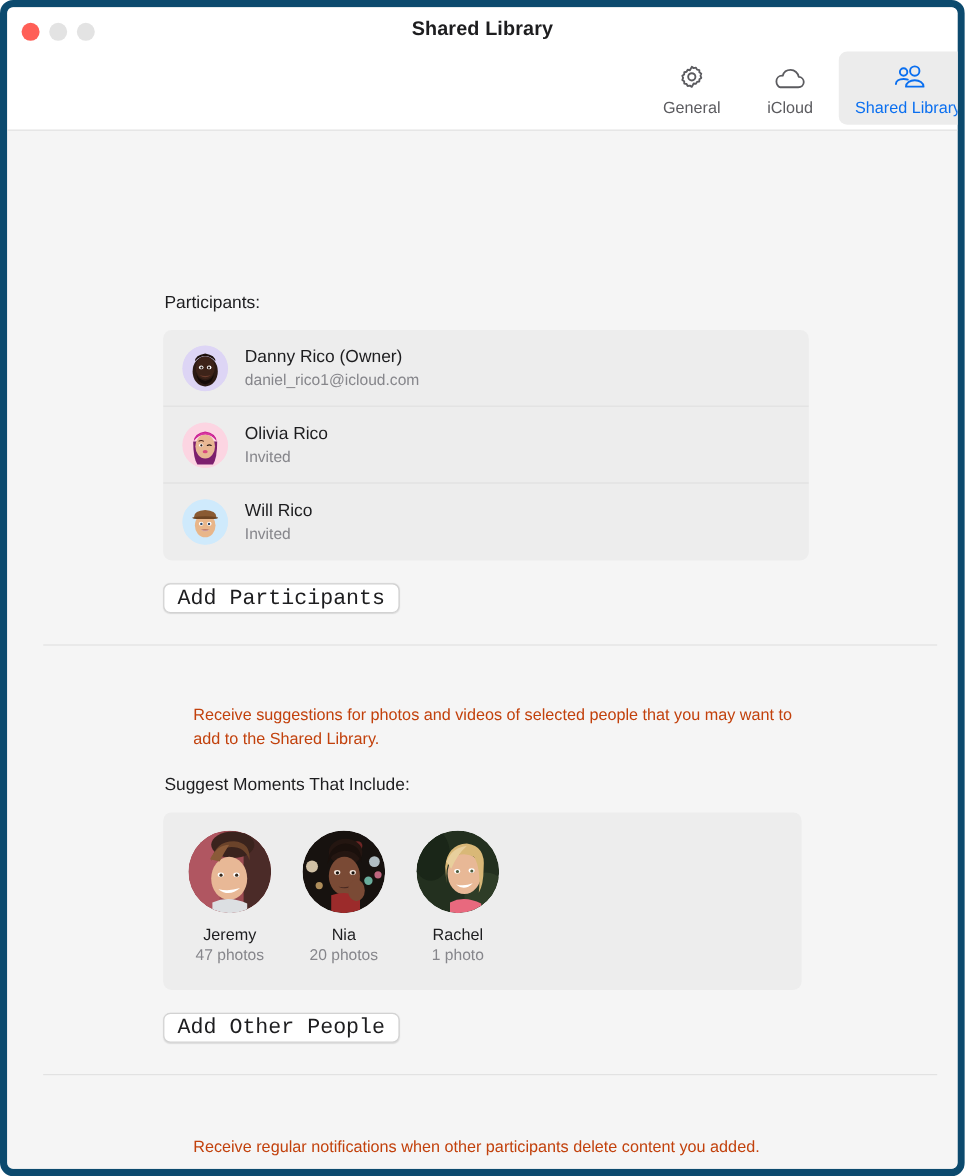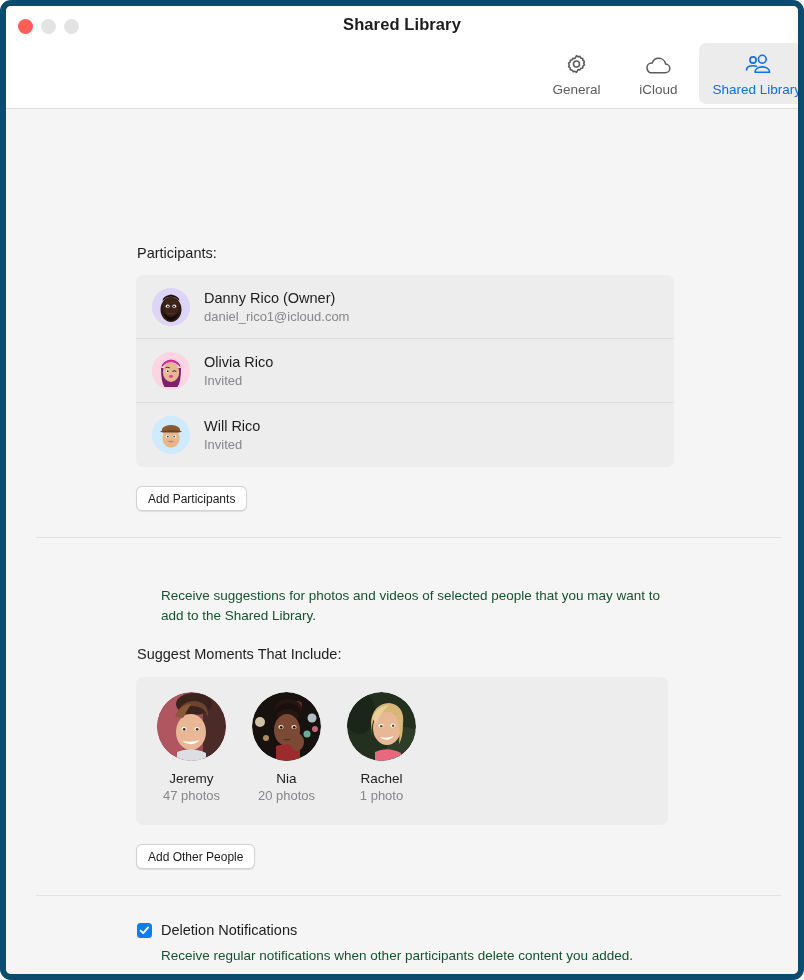--- a/index.html
+++ b/index.html
@@ -158,28 +158,28 @@
 
   
   .btn {
     display: inline-flex;
     align-items: center;
     justify-content: center;
     background: #ffffff;
     border: 1px solid #d2d2d2;
     border-radius: 6px;
     box-shadow: 0 0.5px 1px rgba(0,0,0,0.10);
-    font-size: 12px;
+    font-size: 18px;
     color: #1d1d1f;
     height: 25px;
     padding: 0 11px;
     box-sizing: border-box;
     cursor: default;
     white-space: nowrap;
-    font-family: Liberation Sans, sans-serif;
+    font-family: Liberation Mono, monospace;
   }
 
   .divider {
     position: absolute;
     left: 30px;
     width: 745px;
     height: 1px;
     background: #e2e2e2;
   }
 
@@ -196,21 +196,21 @@
     top: 2px;
   }
   .checkbox svg { position: absolute; top: 2px; left: 2px; }
   .check-title {
     font-size: 14.5px;
     color: #1d1d1f;
     line-height: 19px;
   }
   .desc {
     font-size: 13.5px;
-    color: #14532d;
+    color: #c2410c;
     line-height: 19.5px;
   }
 
   
   .people-box {
     position: absolute;
     left: 130px;
     top: 568px;
     width: 532px;
     height: 148px;
@@ -473,25 +473,17 @@
           <div class="person-count">1 photo</div>
         </div>
 
       </div>
     </div>
 
     <div class="btn" style="position:absolute; left:130px; top:735px;">Add Other People</div>
 
     <div class="divider" style="top:786px;"></div>
 
-    <div class="check-row" style="position:absolute; left:131px; top:812px; width:540px;">
-      <div class="checkbox">
-        <svg width="11" height="11" viewBox="0 0 11 11" fill="none" stroke="#ffffff" stroke-width="1.9" stroke-linecap="round" stroke-linejoin="round">
-          <path d="M1.6 5.6 L4.2 8.2 L9.2 2.4"></path>
-        </svg>
-      </div>
-      <div class="check-title">Deletion Notifications</div>
-    </div>
 
     <div class="desc" style="position:absolute; left:155px; top:837px; width:485px;">Receive regular notifications when other participants delete content you added.</div>
 
   </div>
 </div>
 
 </body></html>

